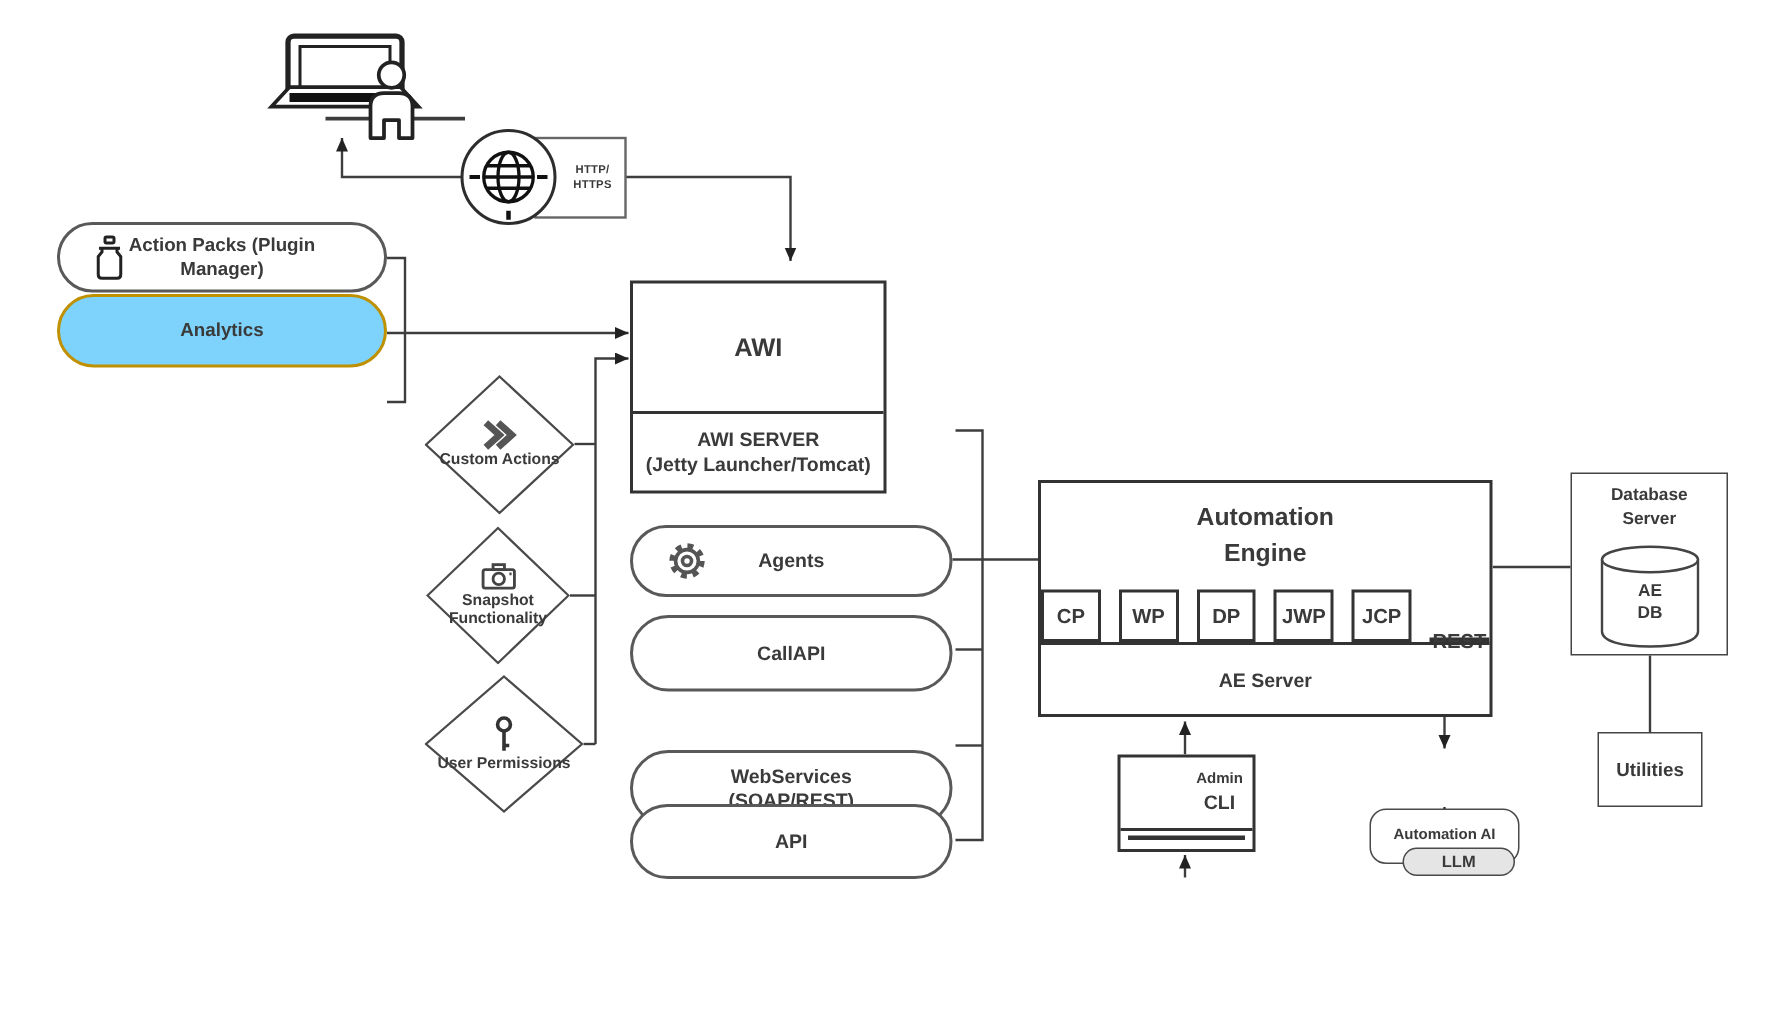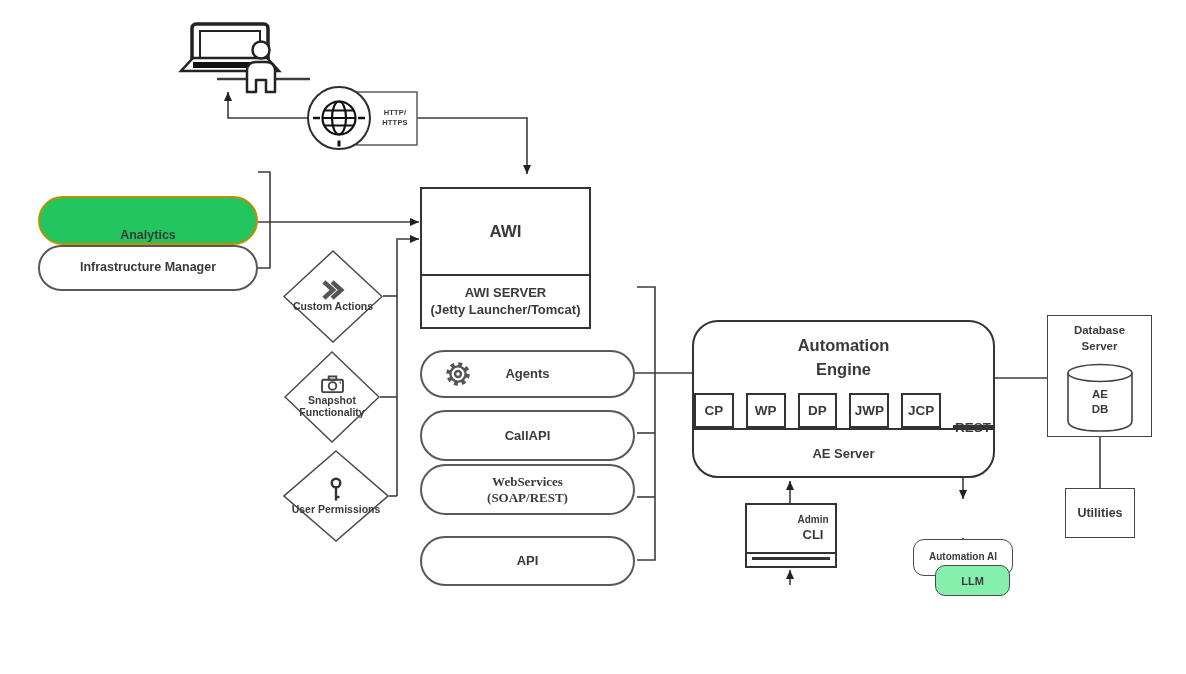--- a/index.html
+++ b/index.html
@@ -4,21 +4,21 @@
 <style>
   html,body{margin:0;padding:0;background:#fff;}
   #canvas{position:relative;width:1186px;height:674px;background:#ffffff;
           font-family:"Liberation Sans",sans-serif;color:#3a3a3a;overflow:hidden;}
   #wires{position:absolute;left:0;top:0;z-index:0;}
   .node{position:absolute;box-sizing:border-box;z-index:2;}
   .pill{border:2px solid #595959;border-radius:28px;background:#fff;
         display:flex;align-items:center;justify-content:center;text-align:center;
         font-weight:600;line-height:1.22;}
   .pill .lbl{font-size:12.5px;}
-  .yellow{background:#22c55e;border-color:#BF9102;align-items:flex-end;}
+  .yellow{background:#7dd3fc;border-color:#BF9102;}
   .rectbox{border:2px solid #333;background:#fff;}
   .icon-abs{position:absolute;top:50%;transform:translateY(-50%);}
   .diamond{position:absolute;z-index:2;}
   .diamond svg.shape{position:absolute;left:0;top:0;}
   .dcontent{position:absolute;inset:0;display:flex;flex-direction:column;
             align-items:center;justify-content:center;gap:1px;text-align:center;}
   .dlabel{font-size:10.5px;font-weight:600;line-height:1.1;}
   .small-note{font-size:7.5px;font-weight:700;line-height:1.35;letter-spacing:.2px;}
   .cellrow{position:absolute;left:0;right:0;display:flex;gap:3px;}
   .cell{box-sizing:border-box;border:2px solid #333;background:#fff;display:flex;
@@ -103,28 +103,33 @@
       <path d="M1068,373 V421 C1068,427.5 1081,431 1100,431 C1119,431 1132,427.5 1132,421 V373"></path>
       <ellipse cx="1100" cy="373" rx="32" ry="8.5"></ellipse>
     </g>
   </svg>
 
   <div class="node col" style="left:372px;top:98px;width:46px;height:40px;">
     <div class="small-note">HTTP/</div>
     <div class="small-note">HTTPS</div>
   </div>
 
+  <div class="node pill" style="left:38px;top:148px;width:220px;height:47px;">
+    <svg class="icon-abs" style="left:22px;" width="22" height="32" viewBox="0 0 22 32" fill="none" stroke="#222" stroke-width="2">
+      <rect x="8" y="2" width="6" height="4" rx="1"></rect>
+      <path d="M4,9.5 H18"></path>
+      <path d="M6,9.5 V12 L3.5,15 V27 Q3.5,29.5 6,29.5 H16 Q18.5,29.5 18.5,27 V15 L16,12 V9.5"></path>
+    </svg>
+    <div class="lbl" style="width:170px;">Action Packs (Plugin Manager)</div>
+  </div>
 
   <div class="node pill yellow" style="left:38px;top:196px;width:220px;height:49px;">
     <div class="lbl">Analytics</div>
   </div>
 
-  <div class="node pill" style="left:38px;top:245px;width:220px;height:46px;">
-    <div class="lbl">Infrastructure Manager</div>
-  </div>
 
   <div class="diamond" style="left:283px;top:250px;width:100px;height:93px;">
     <svg class="shape" width="100" height="93" viewBox="0 0 100 93">
       <polygon points="50,1 99,46.5 50,92 1,46.5" fill="#fff" stroke="#4a4a4a" stroke-width="1.5"></polygon>
     </svg>
     <div class="dcontent">
       <svg width="26" height="20" viewBox="0 0 26 22" fill="none" stroke="#555" stroke-width="5">
         <path d="M3,2 L13,11 L3,20"></path>
           <path d="M12,2 L22,11 L12,20"></path>
       </svg>
@@ -175,29 +180,29 @@
       <circle cx="14" cy="14" r="7.6" stroke="#555" stroke-width="2.4" fill="#fff"></circle>
       <circle cx="14" cy="14" r="3" stroke="#555" stroke-width="2.4"></circle>
     </svg>
     <div class="lbl" style="font-size:13px;">Agents</div>
   </div>
 
   <div class="node pill" style="left:420px;top:410px;width:215px;height:51px;text-align:center;">
     <div class="lbl" style="font-size:13px;">CallAPI</div>
   </div>
 
-  <div class="node pill" style="left:420px;top:464px;width:215px;height:51px;font-family:Liberation Serif, serif;">
+  <div class="node pill" style="left:420px;top:500px;width:215px;height:51px;">
     <div class="lbl" style="font-size:13px;width:110px;">WebServices (SOAP/REST)</div>
   </div>
 
   <div class="node pill" style="left:420px;top:536px;width:215px;height:50px;">
     <div class="lbl" style="font-size:13px;text-align:center;">API</div>
   </div>
 
-  <div class="node rectbox" style="left:692px;top:320px;width:303px;height:158px;border-radius:26px;">
+  <div class="node rectbox" style="left:692px;top:320px;width:303px;height:158px;">
     <div class="ctr" style="position:absolute;left:0;right:0;top:0;height:71px;">
       <div style="font-size:16.5px;font-weight:600;width:130px;line-height:1.45;text-align:center;">Automation Engine</div>
     </div>
     <div class="cellrow" style="top:71px;height:35px;gap:12px;">
       <div class="cell" style="width:46px;">CP</div>
       <div class="cell" style="width:46px;">WP</div>
       <div class="cell" style="width:46px;">DP</div>
       <div class="cell" style="width:46px;">JWP</div>
       <div class="cell" style="width:46px;">JCP</div>
       <div class="cell" style="flex:1;margin-top:32px;">REST</div>
@@ -215,22 +220,22 @@
       <div style="height:2.5px;background:#333;margin:3px 5px 0 5px;"></div>
     </div>
   </div>
 
 
   <div class="node ctr" style="left:913px;top:500px;width:100px;height:37px;border:1.5px solid #4a4a4a;
        border-radius:11px;background:#fff;margin-top:39px;">
     <div style="font-size:10px;font-weight:600;width:68px;line-height:1.25;text-align:center;">Automation AI</div>
   </div>
 
-  <div class="node ctr" style="left:935px;top:565px;width:75px;height:31px;border:1.5px solid #4a4a4a;
-       border-radius:10px;background:#86efac;font-size:11px;font-weight:600;">LLM</div>
+  <div class="node ctr" style="left:935px;top:565px;width:75px;height:19px;border:1.5px solid #4a4a4a;
+       border-radius:10px;background:#e5e5e5;font-size:11px;font-weight:600;">LLM</div>
 
   <div class="node" style="left:1047px;top:315px;width:105px;height:122px;border:1.7px solid #444;background:transparent;">
     <div style="margin-top:7px;font-size:11.5px;font-weight:600;line-height:1.35;text-align:center;">
       <div style="width:64px;margin:0 auto;">Database Server</div>
     </div>
   </div>
   <div class="node ctr" style="left:1076px;top:382px;width:48px;height:40px;z-index:3;">
     <div style="font-size:11.5px;font-weight:600;width:28px;line-height:1.3;text-align:center;">AE DB</div>
   </div>
 

